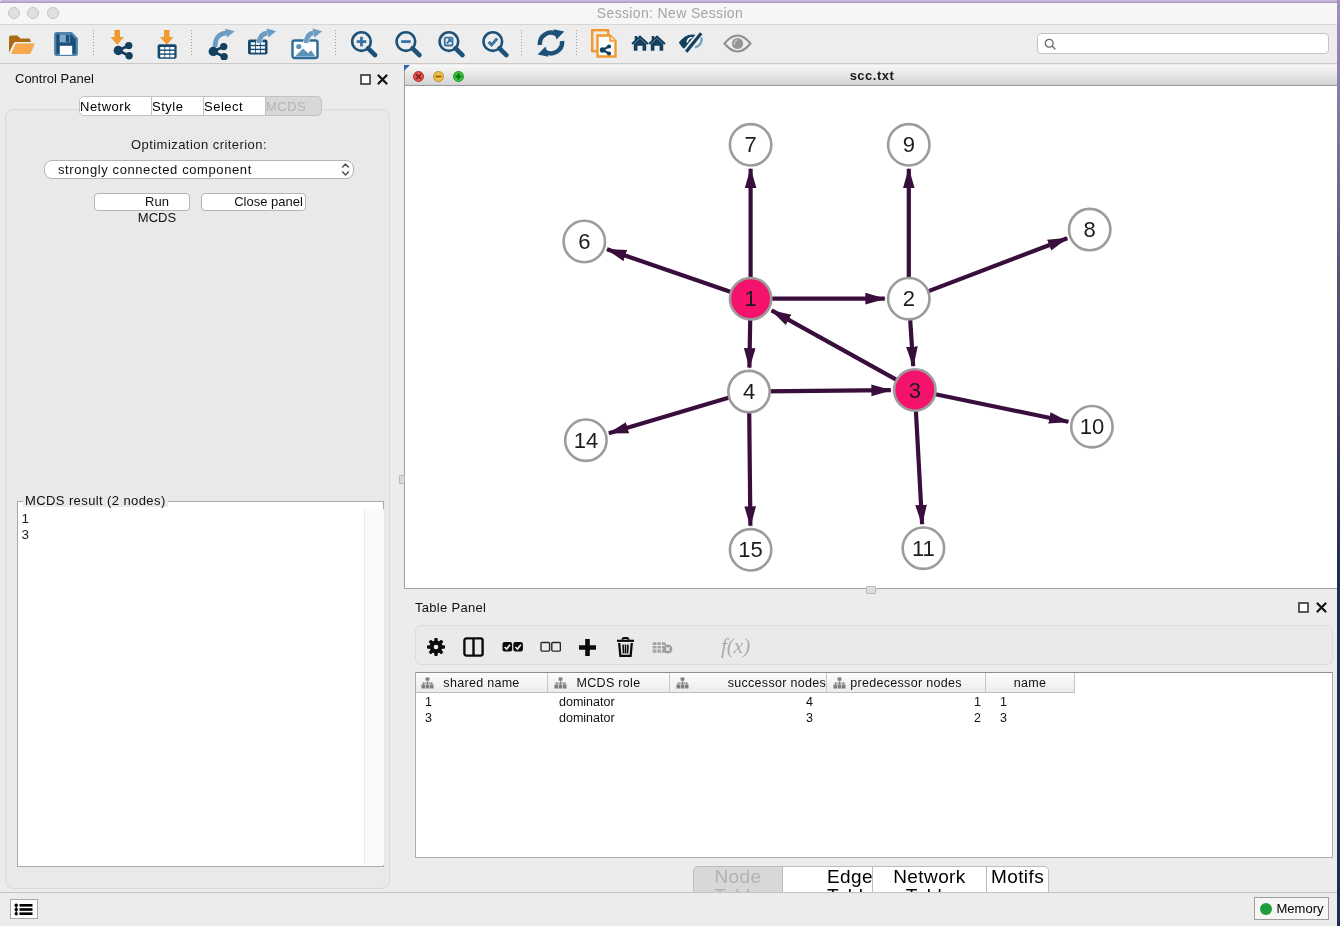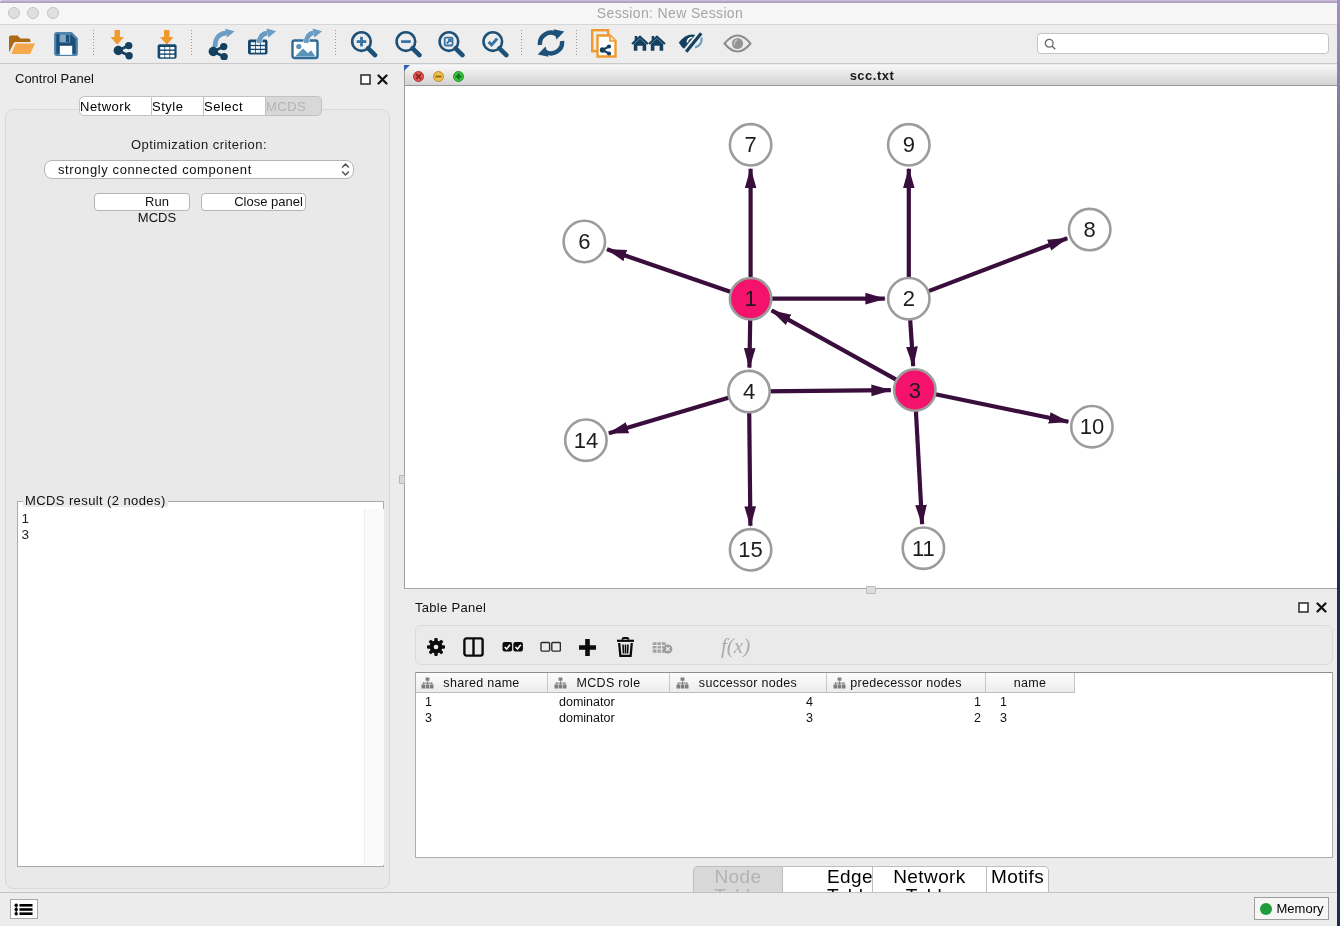--- a/index.html
+++ b/index.html
@@ -349,21 +349,21 @@
       <line x1="5" y1="1.2" x2="5" y2="11.7"></line>
       <line x1="9.4" y1="1.2" x2="9.4" y2="11.7"></line>
     </g>
     <circle cx="15.8" cy="8" r="4.6" fill="#9d9d9d"></circle>
     <path d="M14 6.2 L17.6 9.8 M17.6 6.2 L14 9.8" stroke="#ececec" stroke-width="1.3"></path>
   </svg>
 <div class="abs" style="left:687px;top:634px;font-family:'Liberation Serif',serif;font-style:italic;font-size:21px;color:#ababab;margin-left:34px;">f(x)</div>
 <div class="abs" id="ttable"></div>
 <div class="abs th" style="left:416px;top:673px;width:132px;">shared name</div>
 <div class="abs th" style="left:548px;top:673px;width:122px;">MCDS role</div>
-<div class="abs th" style="left:670px;top:673px;width:157px;">successor nodes</div>
+<div class="abs th" style="left:670px;top:673px;width:157px;text-align:right;">successor nodes</div>
 <div class="abs th" style="left:827px;top:673px;width:159px;">predecessor nodes</div>
 <div class="abs th" style="left:986px;top:673px;width:89px;">name</div>
 <svg class="abs hicon" style="left:421px;top:677px;" width="13" height="12" viewBox="0 0 13 12">
     <g id="hix" fill="#7d7d7d">
       <rect x="4.6" y="0.5" width="3.8" height="3.2"></rect>
       <rect x="0.5" y="7.5" width="3.6" height="4"></rect>
       <rect x="4.7" y="7.5" width="3.6" height="4"></rect>
       <rect x="8.9" y="7.5" width="3.6" height="4"></rect>
       <path d="M6.2 3.7 h0.9 v2 h-0.9 z"></path>
       <path d="M1.8 5.6 h9.6 v1 h-9.6 z"></path>

